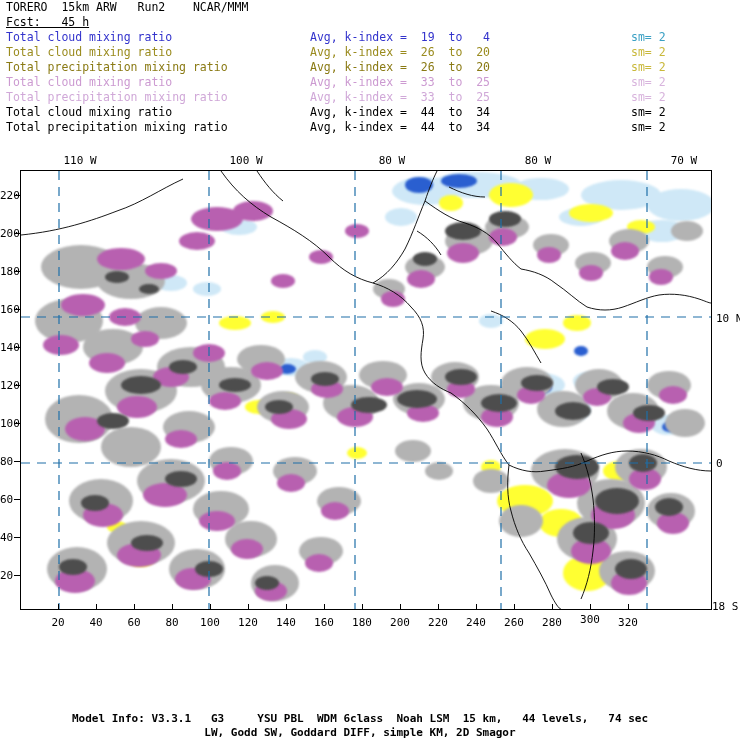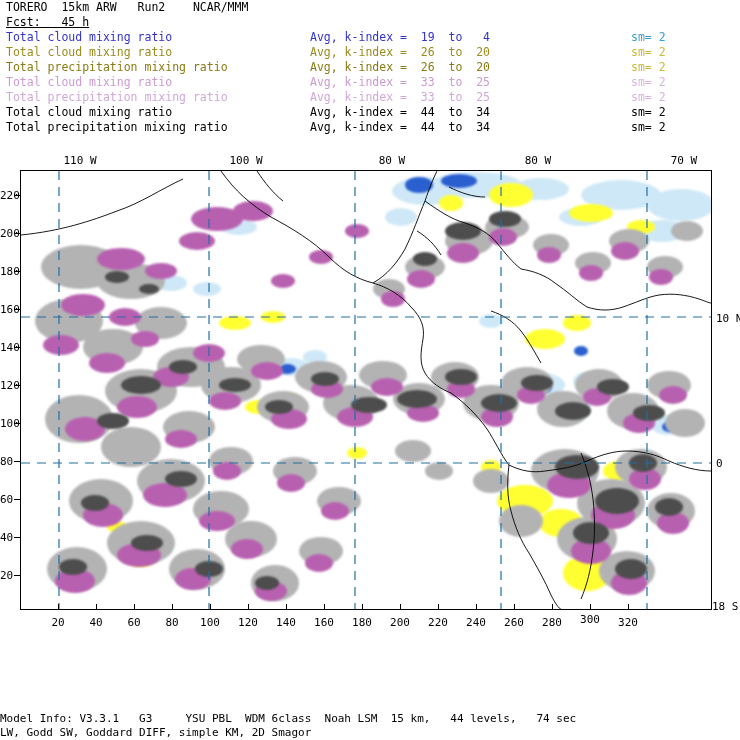--- a/index.html
+++ b/index.html
@@ -20,21 +20,21 @@
   .tick{position:absolute;font-size:11px;white-space:pre;}
   .tl-top{transform:translateX(-50%);}
   .tl-bot{transform:translateX(-50%);}
   .tl-left{transform:translateY(-50%);text-align:right;}
   .tl-right{transform:translateY(-50%);}
 
   
   .tmk{position:absolute;background:#000;}
 
   
-  .ftr{position:absolute;width:720px;font-size:11px;white-space:pre;}
+  .ftr{position:absolute;width:720px;text-align:center;font-size:11px;white-space:pre;font-weight:bold;}
 
   .dash{stroke:#1f6fa8;stroke-width:1.2;stroke-dasharray:9 7;fill:none;}
   .coast{stroke:#000;stroke-width:0.9;fill:none;}
 </style>
 </head>
 <body>
 
 <div id="page">
 
   <div class="hdr">

